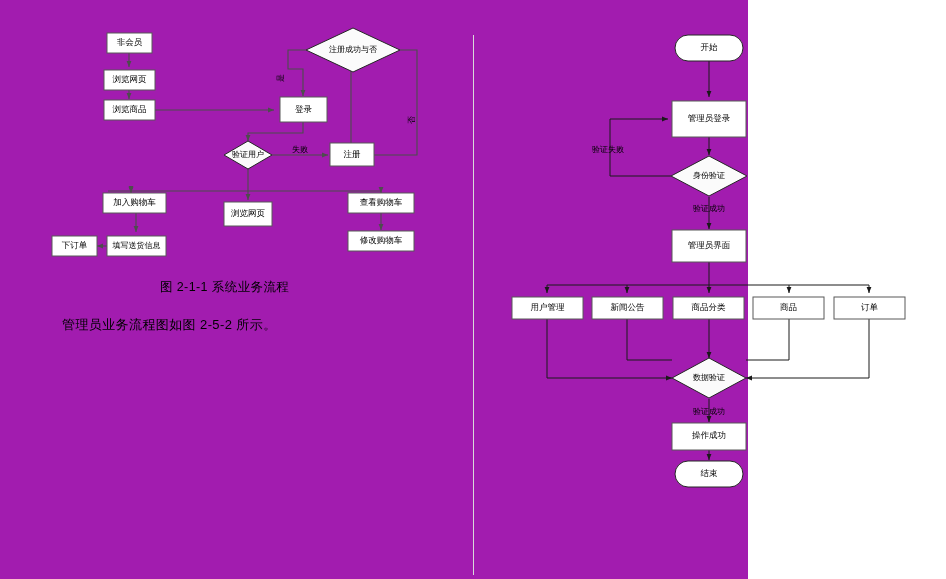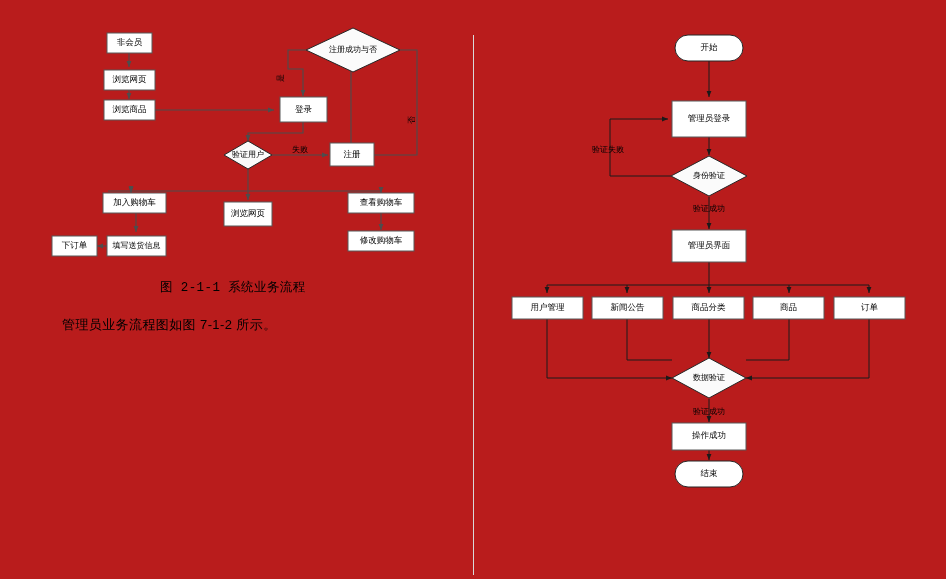--- a/index.html
+++ b/index.html
@@ -11,23 +11,23 @@
   body {
     width: 946px;
     height: 579px;
     font-family: "Liberation Serif", "DejaVu Serif", serif;
     color: #000000;
     overflow: hidden;
     position: relative;
   }
   #page {
     position: relative;
-    width: 946px;
+    width: 748px;
     height: 579px;
-    background: #b91c1c;
+    background: #a21caf;
   }
   .column-divider {
     position: absolute;
     left: 473px;
     top: 35px;
     width: 1px;
     height: 540px;
     background: #d9d9d9;
   }
   svg.flow {
@@ -75,21 +75,21 @@
     stroke-width: 1.1;
     fill: none;
   }
   .conn-dark {
     stroke: #1a1a1a;
     stroke-width: 1;
     fill: none;
   }
   .caption {
     position: absolute;
-    font-family: Liberation Mono, monospace;
+    font-family: Liberation Sans, sans-serif;
     font-size: 12.5px;
     color: #000000;
     white-space: nowrap;
     letter-spacing: 0.4px;
   }
   .body-text {
     position: absolute;
     font-family: "Liberation Sans", "DejaVu Sans", sans-serif;
     font-size: 13px;
     color: #000000;
@@ -305,15 +305,15 @@
       <rect class="terminator" x="675" y="461" width="68" height="26" rx="13" ry="13"></rect>
       <text class="node-text" x="709" y="474.5">结束</text>
     </g>
 
     <text class="edge-label" x="608" y="150">验证失败</text>
     <text class="edge-label" x="709" y="209">验证成功</text>
     <text class="edge-label" x="709" y="412">验证成功</text>
   </svg>
 
   <div class="caption" id="caption-left">图 2-1-1 系统业务流程</div>
-  <div class="body-text" id="para-left">管理员业务流程图如图 7-1-2 所示。</div>
+  <div class="body-text" id="para-left">管理员业务流程图如图 2-5-2 所示。</div>
 
 </div>
 
 </body></html>

